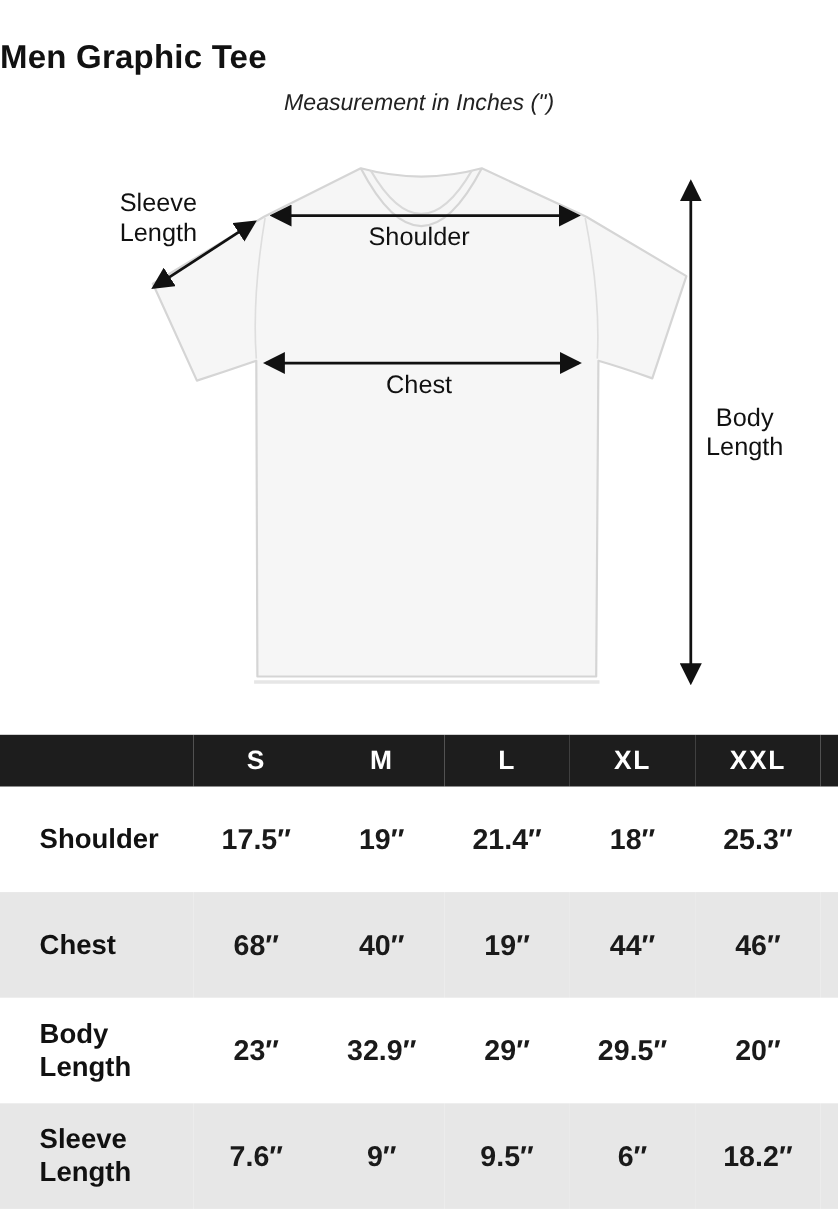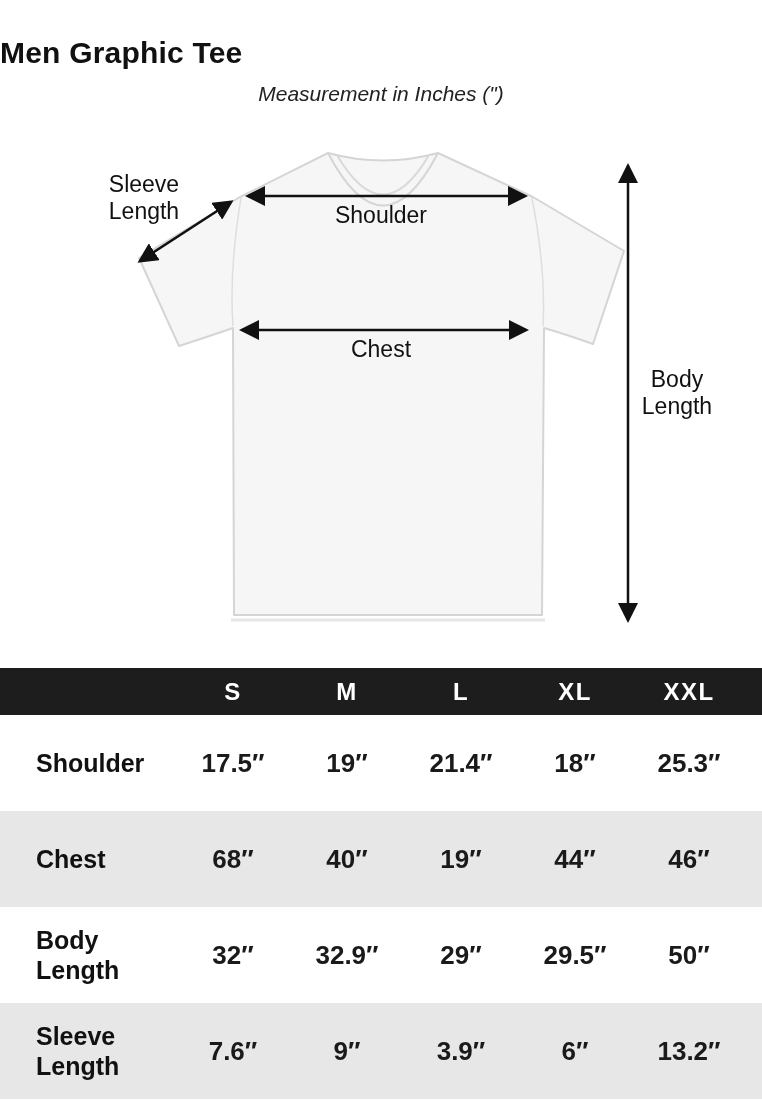--- a/index.html
+++ b/index.html
@@ -165,32 +165,32 @@
         <td class="row-label">Chest</td>
         <td>68″</td>
         <td>40″</td>
         <td>19″</td>
         <td>44″</td>
         <td>46″</td>
         <td></td>
       </tr>
       <tr>
         <td class="row-label">Body Length</td>
-        <td>32″</td>
+        <td>23″</td>
         <td>32.9″</td>
         <td>29″</td>
         <td>29.5″</td>
-        <td>50″</td>
+        <td>20″</td>
         <td></td>
       </tr>
       <tr class="alt">
         <td class="row-label">Sleeve Length</td>
         <td>7.6″</td>
         <td>9″</td>
-        <td>3.9″</td>
+        <td>9.5″</td>
         <td>6″</td>
-        <td>13.2″</td>
+        <td>18.2″</td>
         <td></td>
       </tr>
     </tbody>
   </table>
 
 </div>
 
 </body></html>

